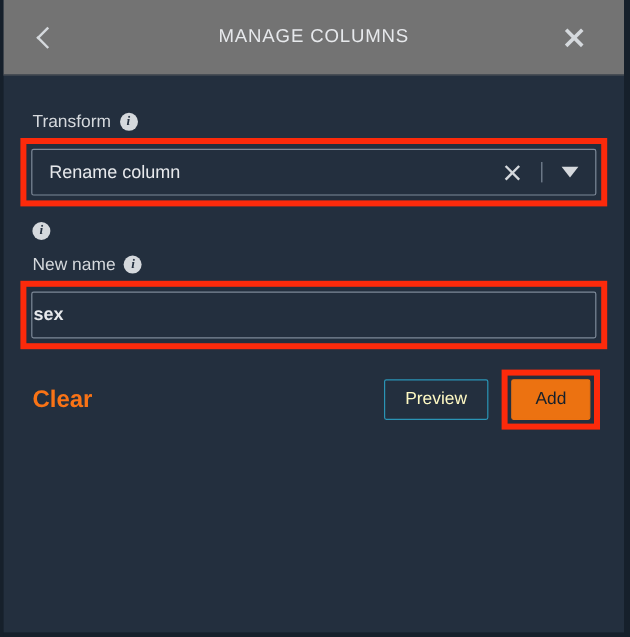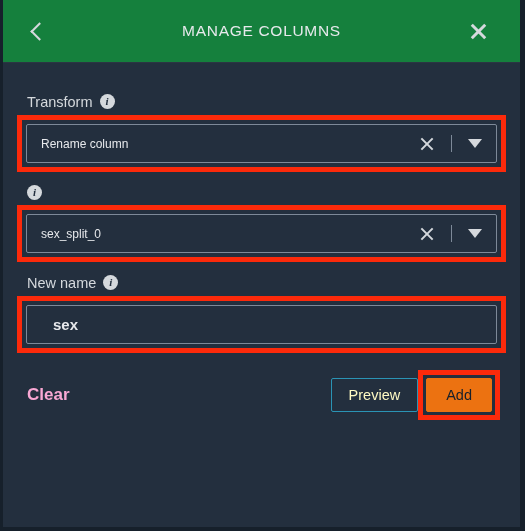--- a/index.html
+++ b/index.html
@@ -26,21 +26,21 @@
     border-bottom: 4px solid #16202b;
     display: flex;
     flex-direction: column;
   }
 
   
   .header {
     position: relative;
     height: 62px;
     flex: 0 0 62px;
-    background: #15803d;
+    background: #737373;
     border-bottom: 1px solid #2b3542;
     display: flex;
     align-items: center;
     justify-content: center;
   }
   .header-title {
     font-size: 15.5px;
     letter-spacing: 0.7px;
     color: #e7e9ec;
     font-weight: 400;
@@ -158,21 +158,21 @@
     background: #232f3e;
     border: 1px solid #7d8998;
     border-radius: 2px;
     display: flex;
     align-items: center;
     cursor: pointer;
   }
   .control-value {
     flex: 1 1 auto;
     padding-left: 14px;
-    font-size: 12px;
+    font-size: 15px;
     color: #e7e9ec;
     white-space: nowrap;
     overflow: hidden;
     text-overflow: ellipsis;
   }
   .control-actions {
     display: flex;
     align-items: center;
     flex: 0 0 auto;
     padding-right: 14px;
@@ -210,38 +210,38 @@
     cursor: pointer;
   }
 
   .text-input {
     width: 100%;
     height: 39px;
     box-sizing: border-box;
     background: #232f3e;
     border: 1px solid #7d8998;
     border-radius: 2px;
-    padding: 0 26px;
+    padding: 0 1px;
     font-family: "Liberation Sans", sans-serif;
     font-size: 15px;
     font-weight: bold;
     color: #e7e9ec;
     outline: none;
   }
 
   
   .actions {
     display: flex;
     align-items: center;
     margin: 17px 6px 0 10px;
   }
   .clear-link {
-    font-size: 17px;
+    font-size: 20px;
     font-weight: bold;
-    color: #f9a8d4;
+    color: #f97316;
     cursor: pointer;
     user-select: none;
   }
   .spacer { flex: 1 1 auto; }
   .btn {
     font-family: "Liberation Sans", sans-serif;
     font-size: 14.5px;
     border-radius: 2px;
     cursor: pointer;
     box-sizing: border-box;
@@ -253,21 +253,21 @@
     color: #fef9c3;
     padding: 8px 17px;
   }
   .btn-add {
     background: #ec7211;
     border: 1px solid #ec7211;
     color: #16202b;
     padding: 8px 19px;
     font-weight: normal;
   }
-  .add-wrap { }
+  .add-wrap { margin-left: 11px; }
 </style>
 </head>
 <body>
 
 <div class="panel">
 
   <div class="header">
     <div class="hdr-btn hdr-back">
       <span class="chev-left"></span>
     </div>
@@ -294,30 +294,20 @@
             <span class="caret"></span>
           </span>
         </div>
       </div>
     </div>
 
     <div class="field-group">
       <div class="field-label">
         <span class="info-icon">i</span>
       </div>
-      <div class="annot">
-        <div class="control">
-          <span class="control-value">sex_split_0</span>
-          <span class="control-actions">
-            <span class="clear-x"></span>
-            <span class="sep"></span>
-            <span class="caret"></span>
-          </span>
-        </div>
-      </div>
     </div>
 
     <div class="field-group">
       <div class="field-label">
         <span>New name</span>
         <span class="info-icon">i</span>
       </div>
       <div class="annot">
         <input class="text-input" type="text" value="sex" style="">
       </div>

